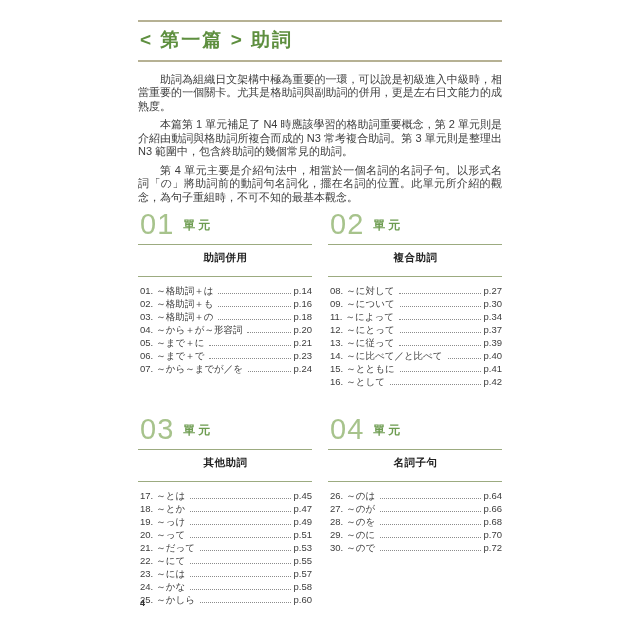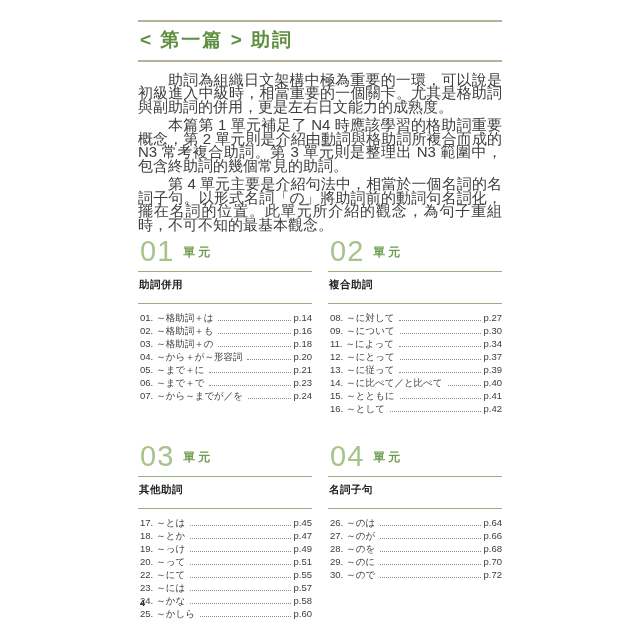--- a/index.html
+++ b/index.html
@@ -31,21 +31,21 @@
     padding:7px 0 8px 2px;
     color:var(--title-green);
     font-size:19px;
     font-weight:bold;
     letter-spacing:2px;
     line-height:1.2;
   }
   .intro{
     margin-top:11px;
     color:var(--text-dark);
-    font-size:15px;
+    font-size:11px;
     line-height:13.5px;
     text-align:justify;
   }
   .intro p{margin:0 0 5px 0;text-indent:2em;}
   .units{
     display:grid;
     grid-template-columns:1fr 1fr;
     column-gap:16px;
     row-gap:26px;
   }
@@ -70,20 +70,21 @@
     padding-bottom:5px;
   }
   .unit .rule-unit{margin-top:5px;}
   .unit-subtitle{
     margin:0;
     padding:6px 0 6px 1px;
     font-size:10.5px;
     font-weight:bold;
     color:#222222;
     letter-spacing:0.5px;
+    text-align:center;
   }
   .toc-list{
     list-style:none;
     margin:7px 0 0 0;
     padding:0 0 0 2px;
   }
   .toc-row{
     display:flex;
     align-items:baseline;
     font-size:9.5px;
@@ -268,20 +269,26 @@
               <span class="toc-dots"></span>
               <span class="toc-page">p.49</span>
             </li>
             <li class="toc-row">
               <span class="toc-no">20.</span>
               <span class="toc-label">～って</span>
               <span class="toc-dots"></span>
               <span class="toc-page">p.51</span>
             </li>
             <li class="toc-row">
+              <span class="toc-no">21.</span>
+              <span class="toc-label">～だって</span>
+              <span class="toc-dots"></span>
+              <span class="toc-page">p.53</span>
+            </li>
+            <li class="toc-row">
               <span class="toc-no">22.</span>
               <span class="toc-label">～にて</span>
               <span class="toc-dots"></span>
               <span class="toc-page">p.55</span>
             </li>
             <li class="toc-row">
               <span class="toc-no">23.</span>
               <span class="toc-label">～には</span>
               <span class="toc-dots"></span>
               <span class="toc-page">p.57</span>

